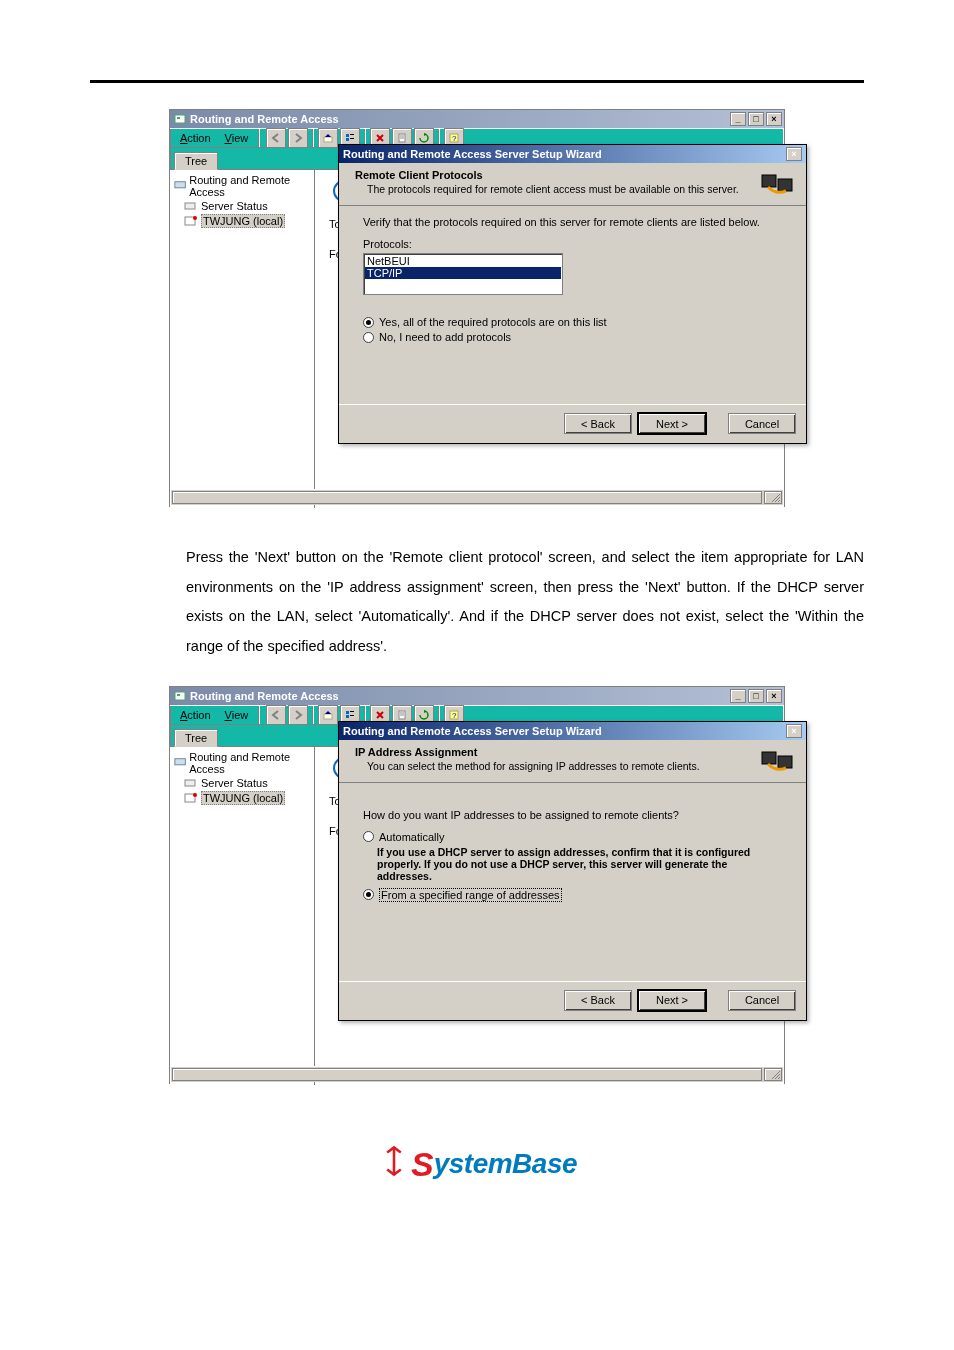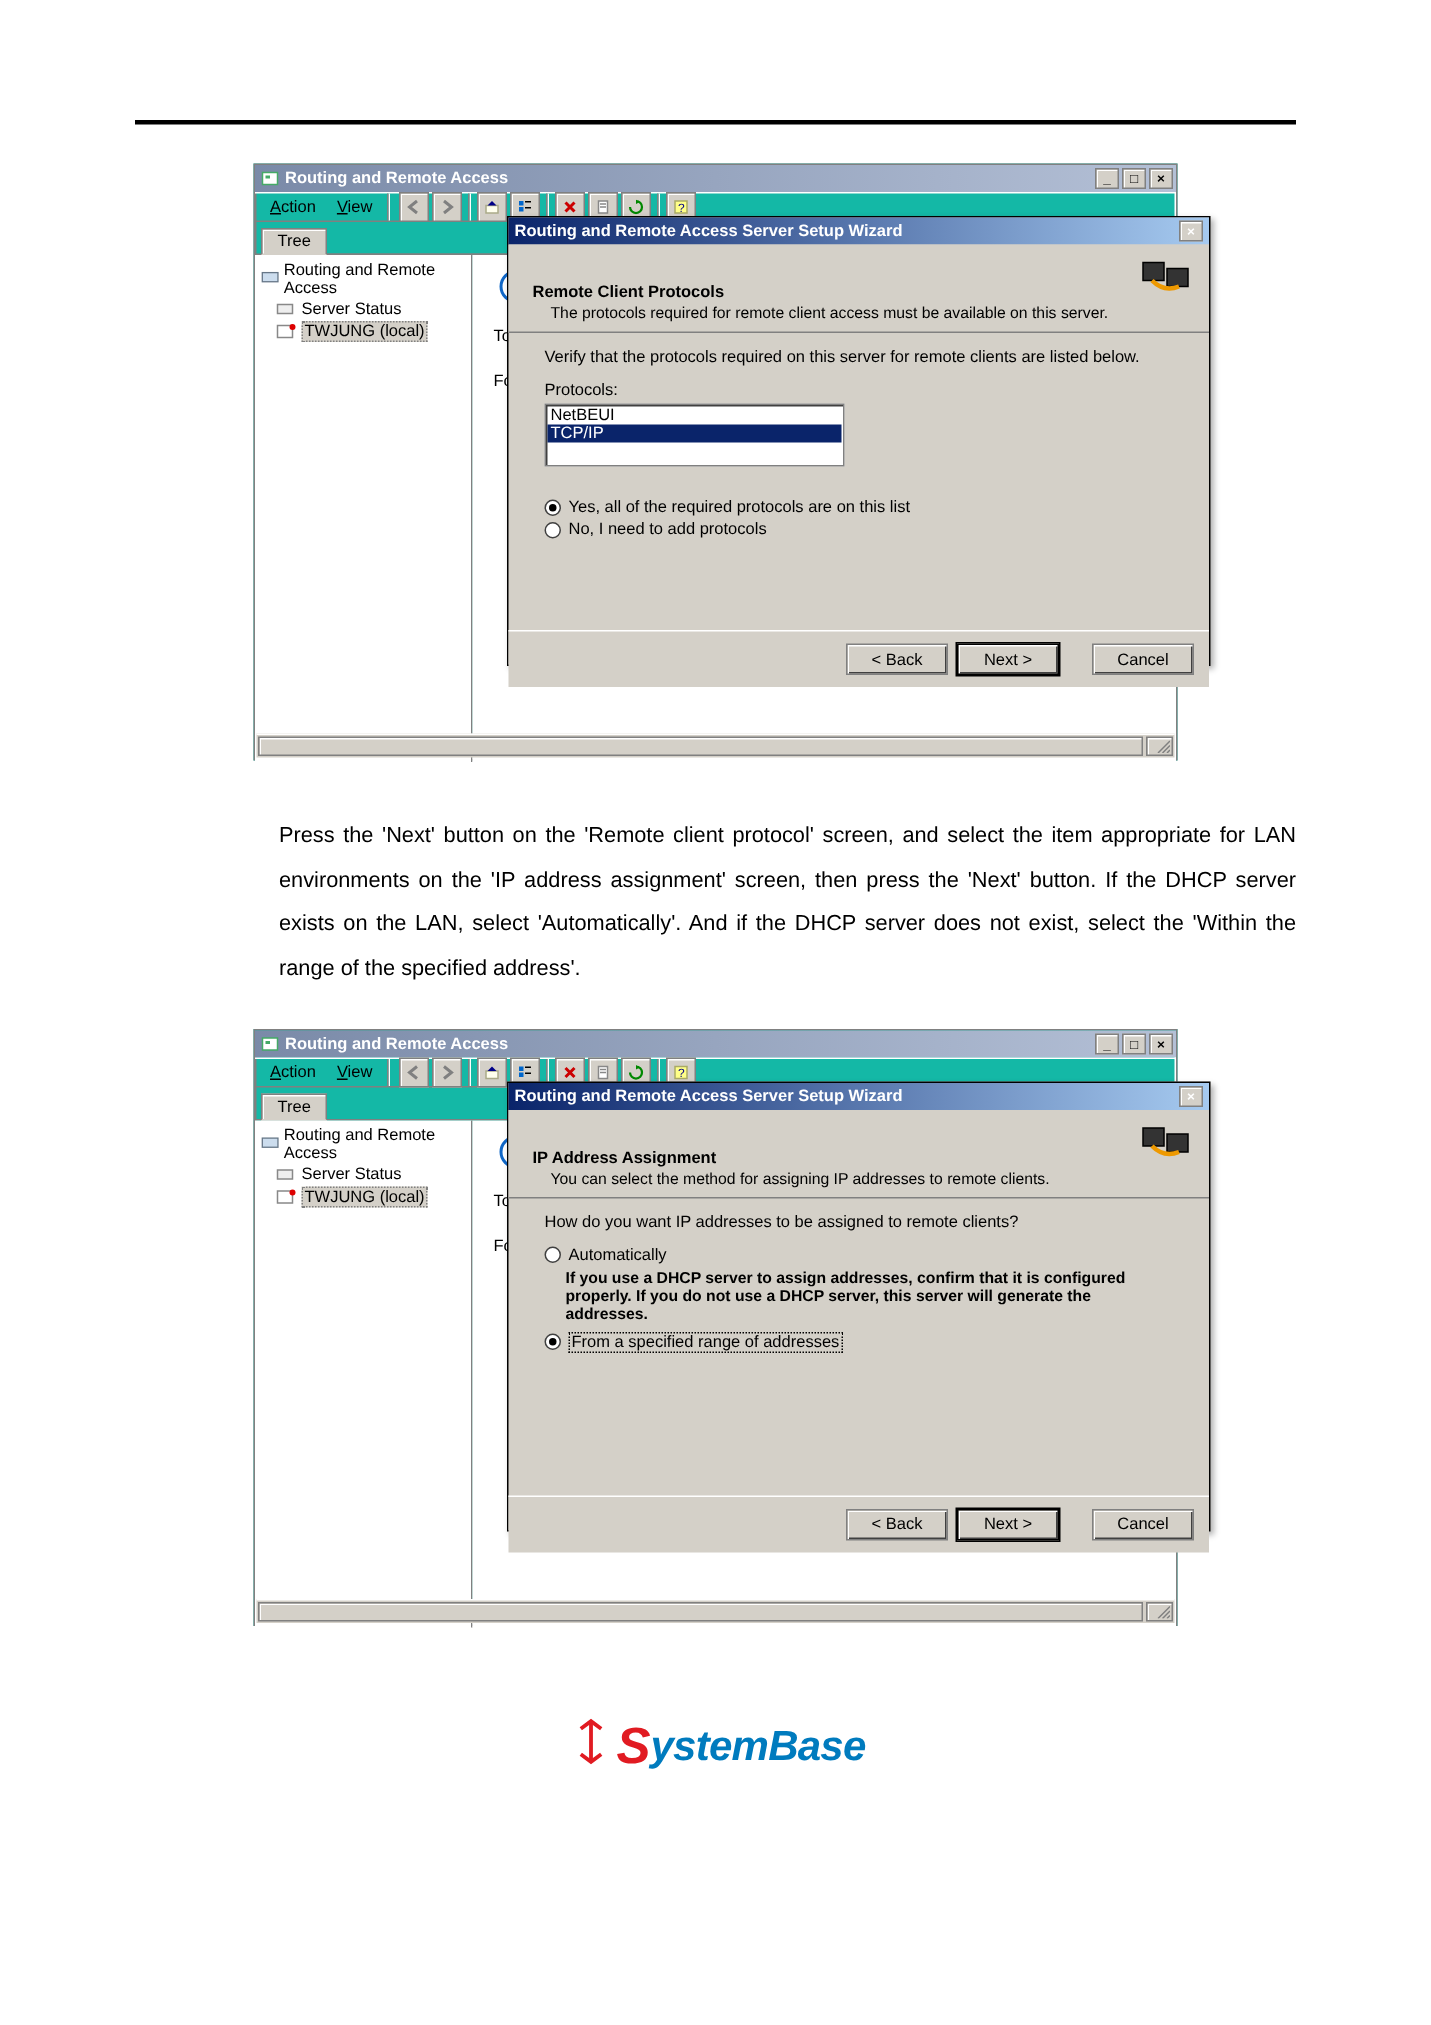--- a/index.html
+++ b/index.html
@@ -105,21 +105,21 @@
     width:469px;
     height:300px;
     background:#d4d0c8;
     border:1px solid #000;
     box-shadow: 2px 2px 4px rgba(0,0,0,0.3);
   }
   .wiz-title { height:18px; background:linear-gradient(90deg,#0a246a 0%, #a6caf0 100%); color:#fff; font-weight:bold; font-size:11px; display:flex; align-items:center; padding:0 4px;}
   .wiz-title-text { flex:1; }
   .wiz-close { width:16px; height:14px; background:#d4d0c8; border:1px solid #808080; box-shadow: inset 1px 1px #fff; display:flex; align-items:center; justify-content:center; font-size:9px; font-weight:bold;}
   .wiz-header { background:#d4d0c8; padding:6px 10px 6px 16px; display:flex; align-items:flex-start; border-bottom:1px solid #808080; }
-  .wiz-header-left { flex:1;margin-top:20px; }
+  .wiz-header-left { flex:1; }
   .wiz-h-title { font-weight:bold; font-size:11px; margin-bottom:2px;}
   .wiz-h-sub { font-size:10.5px; margin-left:12px; }
   .wiz-h-icon { width:36px; height:30px; display:flex; align-items:center; justify-content:center;}
   .wiz-body { padding:10px 24px; font-size:11px; height:198px;}
   .wiz-label { margin-bottom:3px; }
   .wiz-listbox { width:200px; height:42px; border:1px solid #808080; background:#fff; box-shadow: inset 1px 1px #404040; padding:1px; font-size:11px;}
   .wiz-listbox .li-item { padding:0 2px; }
   .wiz-listbox .li-sel { background:#0a246a; color:#fff; }
   .wiz-radio-row { display:flex; align-items:center; gap:5px; margin:3px 0; font-size:11px;}
   .wiz-radio-outer { width:11px; height:11px; border-radius:50%; border:1px solid #404040; background:#fff; display:flex; align-items:center; justify-content:center;}
@@ -445,21 +445,21 @@
           </div>
           <div class="wiz-h-icon">
             <svg viewBox="0 0 36 30">
                 <rect x="2" y="6" width="14" height="12" fill="#333" stroke="#000"></rect>
                 <rect x="18" y="10" width="14" height="12" fill="#333" stroke="#000"></rect>
                 <path d="M8 18 Q16 26 26 22" fill="none" stroke="#e90" stroke-width="3"></path>
               </svg>
           </div>
         </div>
         <div class="wiz-body">
-          <div style="margin-bottom:10px;">How do you want IP addresses to be assigned to remote clients?</div>
+          <div style="margin-bottom:10px;margin-top:16px;">How do you want IP addresses to be assigned to remote clients?</div>
           <div class="wiz-radio-row">
             <span class="wiz-radio-outer"></span>
             <span>Automatically</span>
           </div>
           <div class="wiz-small-note">If you use a DHCP server to assign addresses, confirm that it is configured properly. If you do not use a DHCP server, this server will generate the addresses.</div>
           <div class="wiz-radio-row">
             <span class="wiz-radio-outer">
                 <span class="wiz-radio-dot"></span>
               </span>
             <span class="wiz-radio-selbox">From a specified range of addresses</span>

